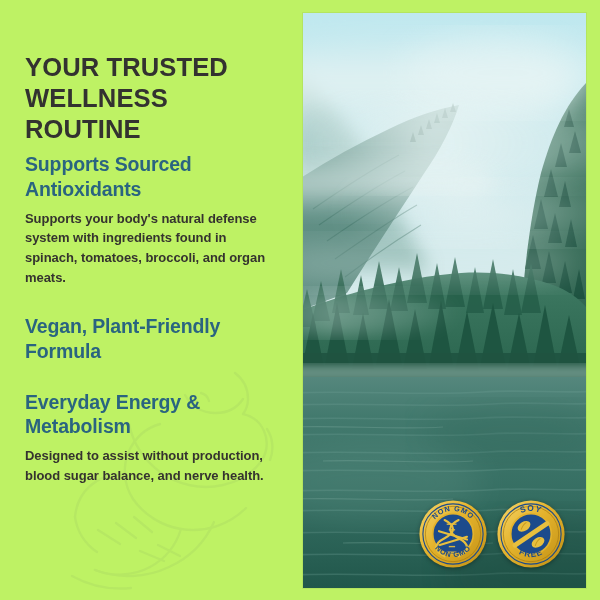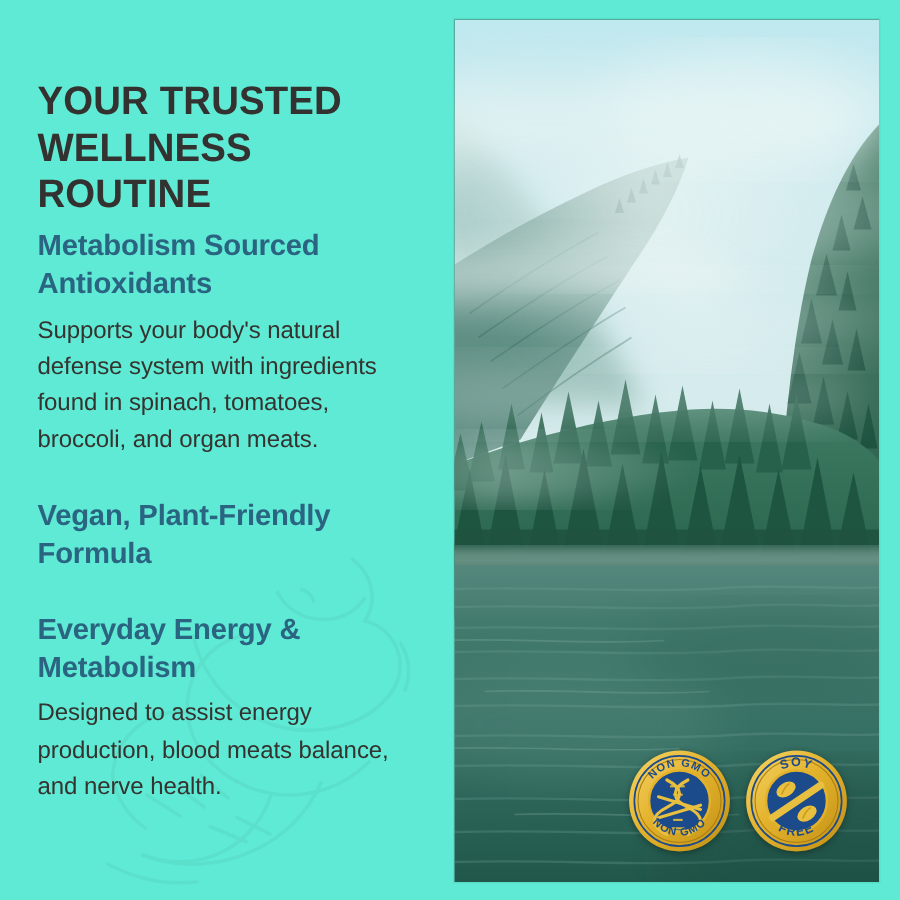--- a/index.html
+++ b/index.html
@@ -3,21 +3,21 @@
 <meta charset="utf-8">
 <style>
   html,body{margin:0;padding:0;}
   body{
     width:600px;height:600px;
     background:#edeceb;
     font-family:"Liberation Sans", sans-serif;
     overflow:hidden;
     position:relative;
   }
-  #stage{position:relative;width:600px;height:600px;overflow:hidden;background:#5eead4;}
+  #stage{position:relative;width:600px;height:600px;overflow:hidden;background:#bef264;}
 
   
   .watermark{
     position:absolute;
     left:30px;top:355px;
     width:275px;height:245px;
     opacity:.055;
     pointer-events:none;
     color:#3b4a55;
   }
@@ -54,22 +54,22 @@
     font-family:"Liberation Sans", sans-serif;
     font-weight:700;
     font-size:19.5px;
     line-height:1.27;
     letter-spacing:-.15px;
     color:#2a6480;
   }
   .feature p{
     margin:0;
     font-family:"Liberation Sans", sans-serif;
-    font-weight:400;
-    font-size:16px;
+    font-weight:700;
+    font-size:13px;
     line-height:1.53;
     letter-spacing:-.05px;
     color:#35332f;
   }
 
   
   .photo-panel{
     position:absolute;
     left:303px;top:13px;
     width:283px;height:575px;
@@ -120,31 +120,31 @@
   <div class="left-col">
 
     <h1 class="headline">
       <span>YOUR TRUSTED</span><br>
       <span>WELLNESS ROUTINE</span>
     </h1>
 
     <div class="features">
 
       <div class="feature">
-        <h3>Metabolism Sourced Antioxidants</h3>
+        <h3>Supports Sourced Antioxidants</h3>
         <p>Supports your body's natural defense system with ingredients found in spinach, tomatoes, broccoli, and organ meats.</p>
       </div>
 
       <div class="feature">
         <h3>Vegan, Plant-Friendly Formula</h3>
       </div>
 
       <div class="feature">
         <h3>Everyday Energy &amp; Metabolism</h3>
-        <p>Designed to assist energy production, blood meats balance, and nerve health.</p>
+        <p>Designed to assist without production, blood sugar balance, and nerve health.</p>
       </div>
 
     </div>
   </div>
 
   <div class="photo-panel">
     <div class="photo">
       <svg viewBox="0 0 283 575" preserveAspectRatio="xMidYMid slice">
         <defs>
           <linearGradient id="sky" x1="0" y1="0" x2="0" y2="1">

